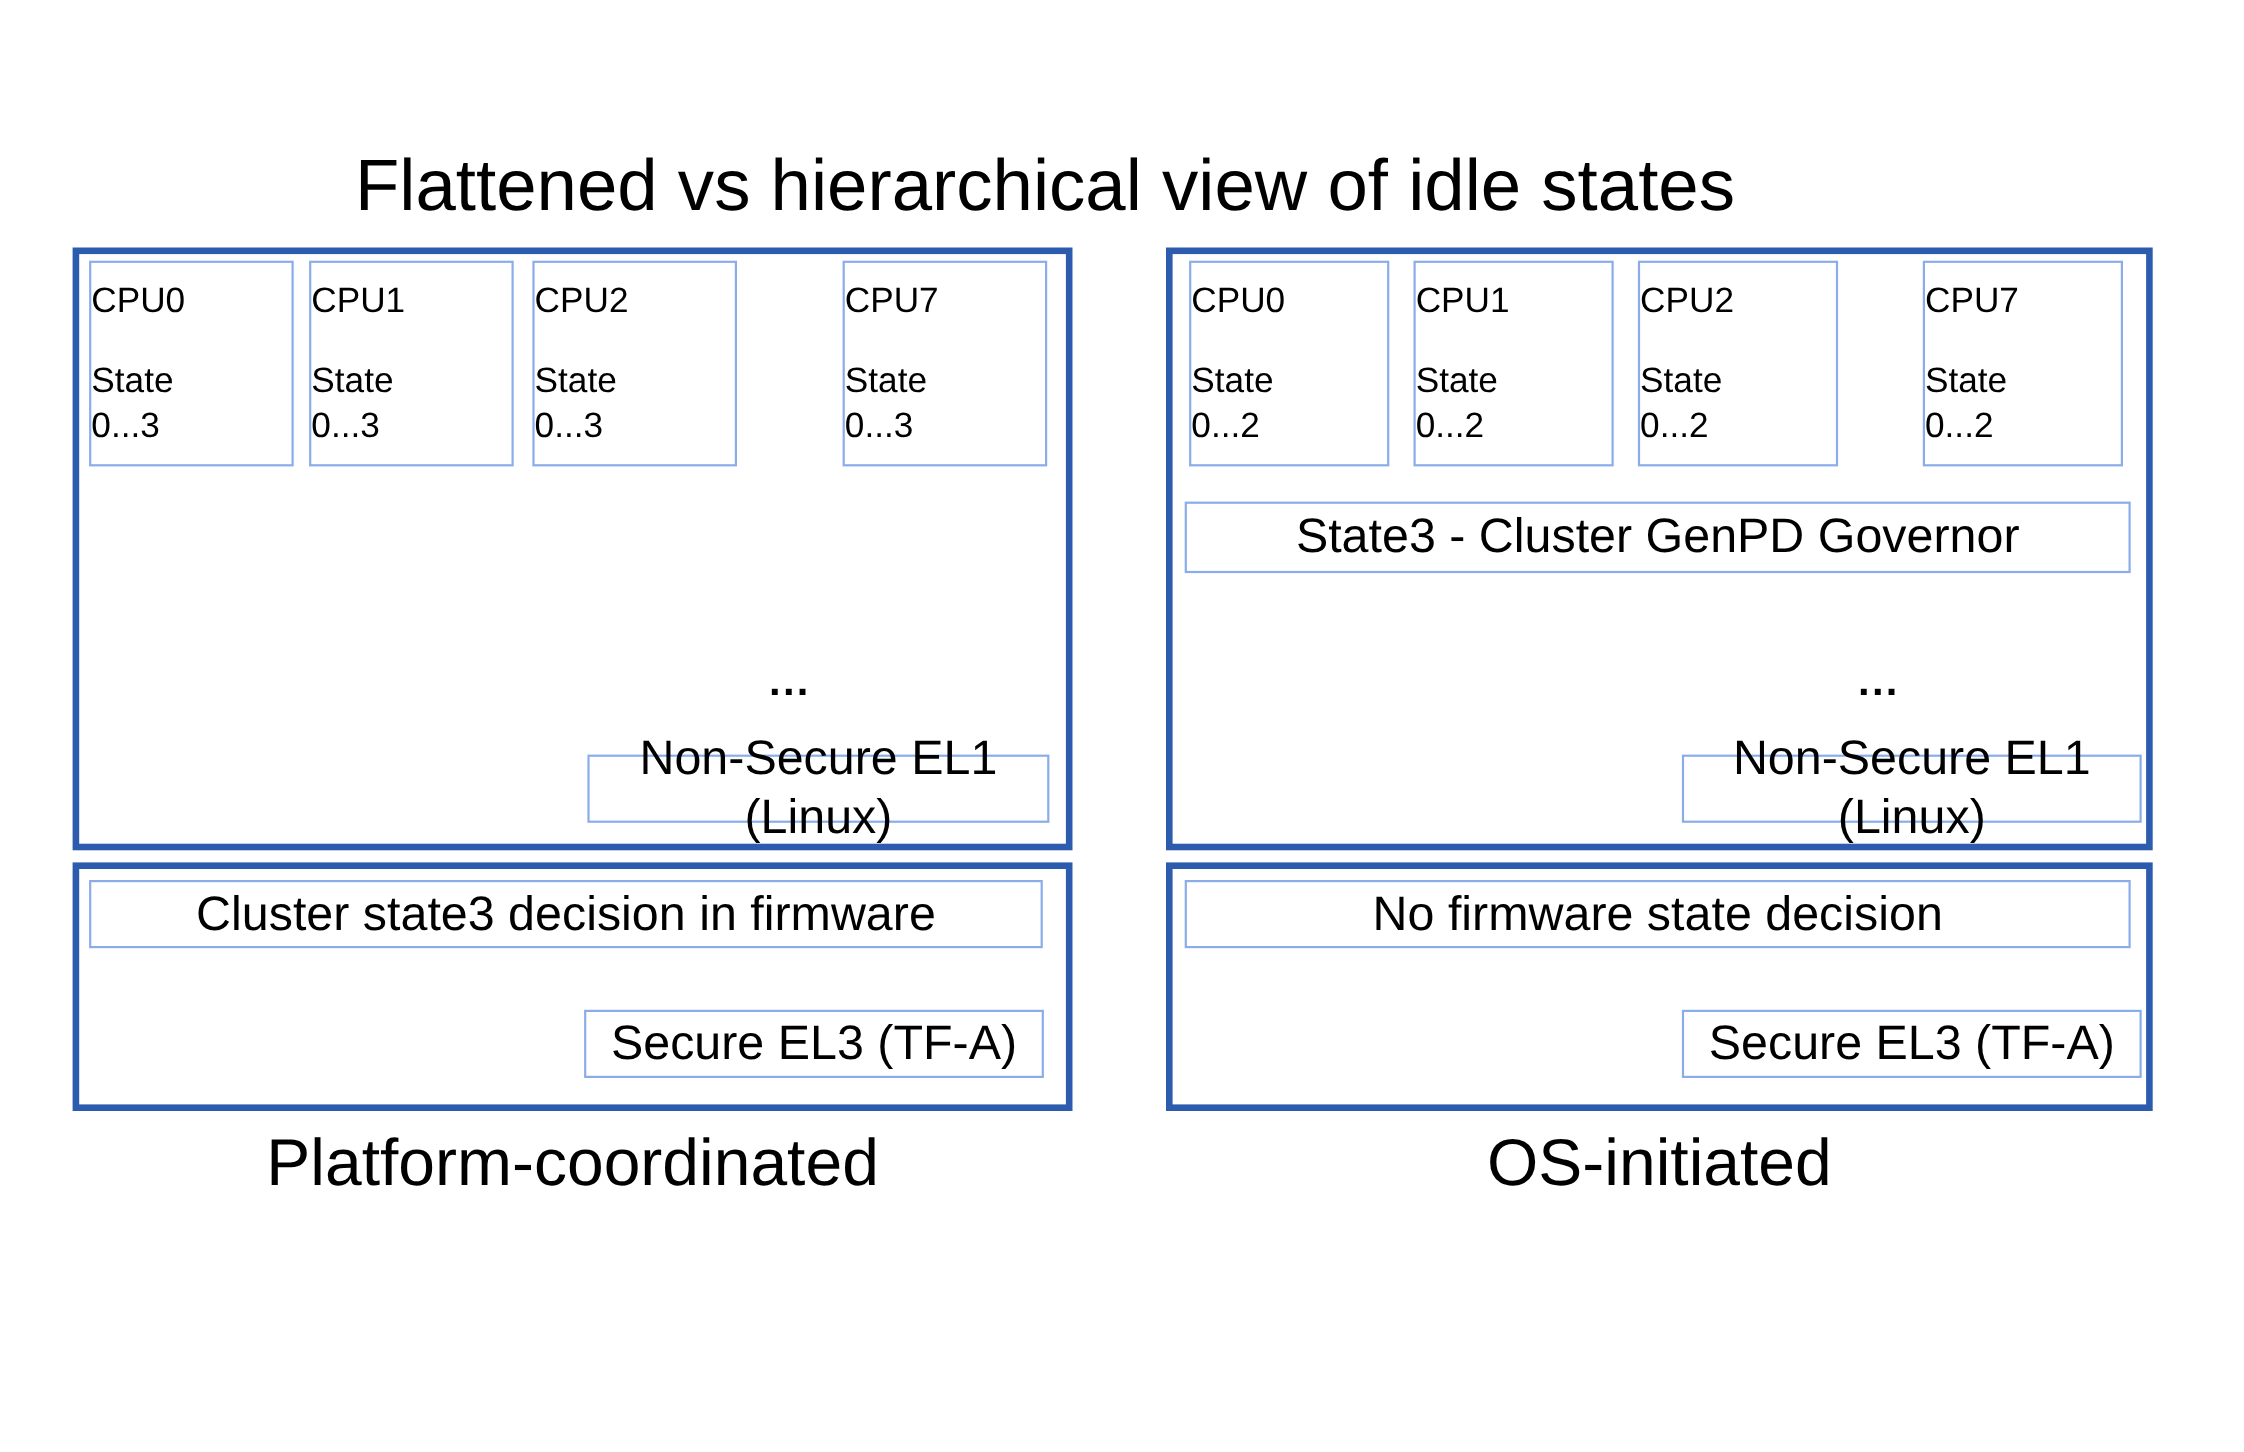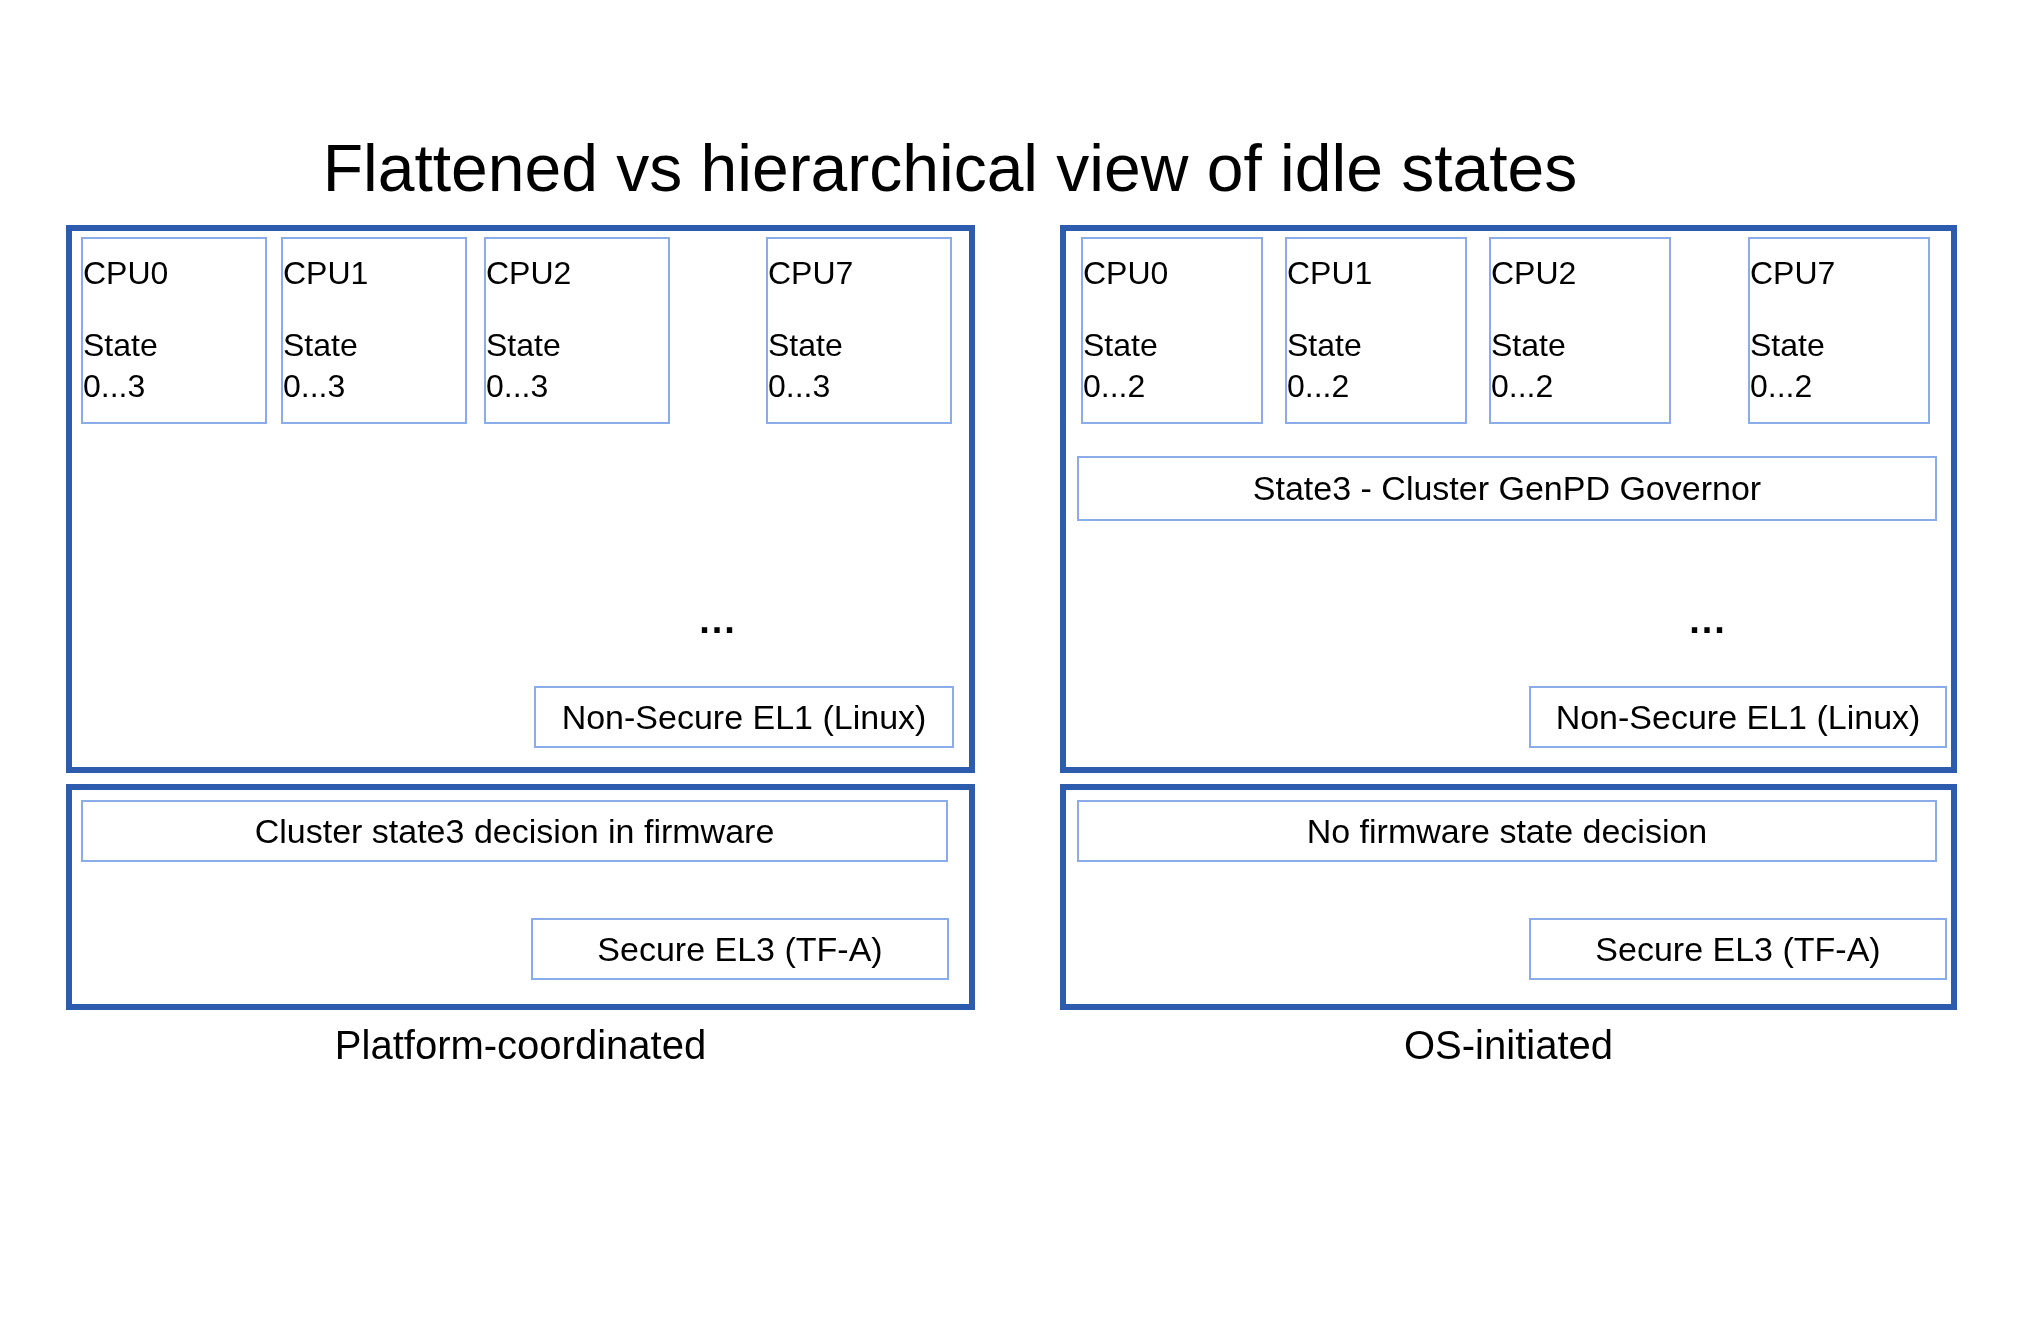--- a/index.html
+++ b/index.html
@@ -11,35 +11,35 @@
     position:absolute;left:0;top:132px;width:1900px;text-align:center;
     font-size:66px;line-height:1.1;font-weight:400;
   }
   .panel{
     position:absolute;background:#ffffff;border:6px solid #2d5caf;
     box-sizing:border-box;
   }
   .lbox{
     position:absolute;background:#ffffff;border:2px solid #8aadea;
     box-sizing:border-box;display:flex;align-items:center;justify-content:center;
-    font-size:34px;line-height:1.2;text-align:center;
+    font-size:44px;line-height:1.2;text-align:center;
   }
   .cpu-box{
     position:absolute;background:#ffffff;border:2px solid #8aadea;
     box-sizing:border-box;display:flex;flex-direction:column;
     justify-content:space-between;padding:14px 16px 14px 0;
     font-size:32px;line-height:1.3;
   }
   .cpu-state div{line-height:1.3;}
   .dots{
     position:absolute;width:80px;text-align:center;top:368px;
     font-size:38px;font-weight:700;letter-spacing:2px;
   }
   .caption{
-    position:absolute;top:1022px;text-align:center;font-size:40px;
+    position:absolute;top:1022px;text-align:center;font-size:60px;
     line-height:1.15;font-weight:400;
   }
 </style>
 </head>
 <body>
 
 <div class="page">
 
   <div class="title">Flattened vs hierarchical view of idle states</div>
 

